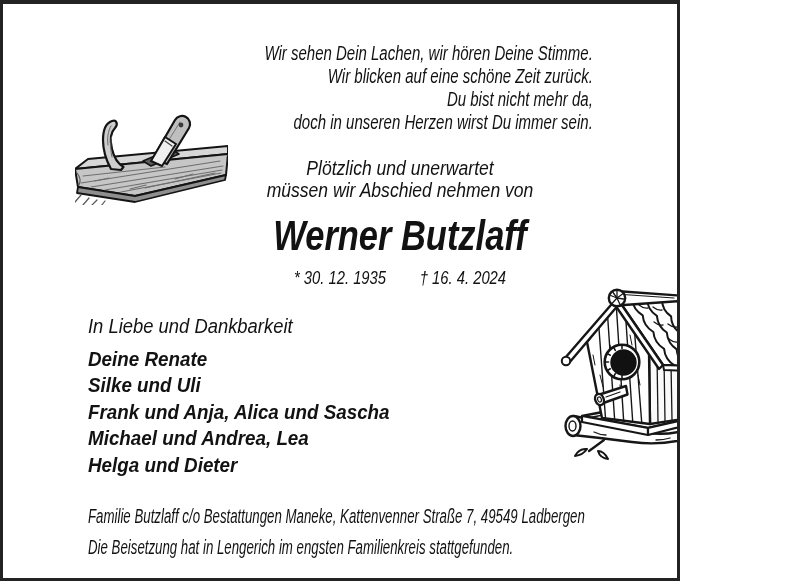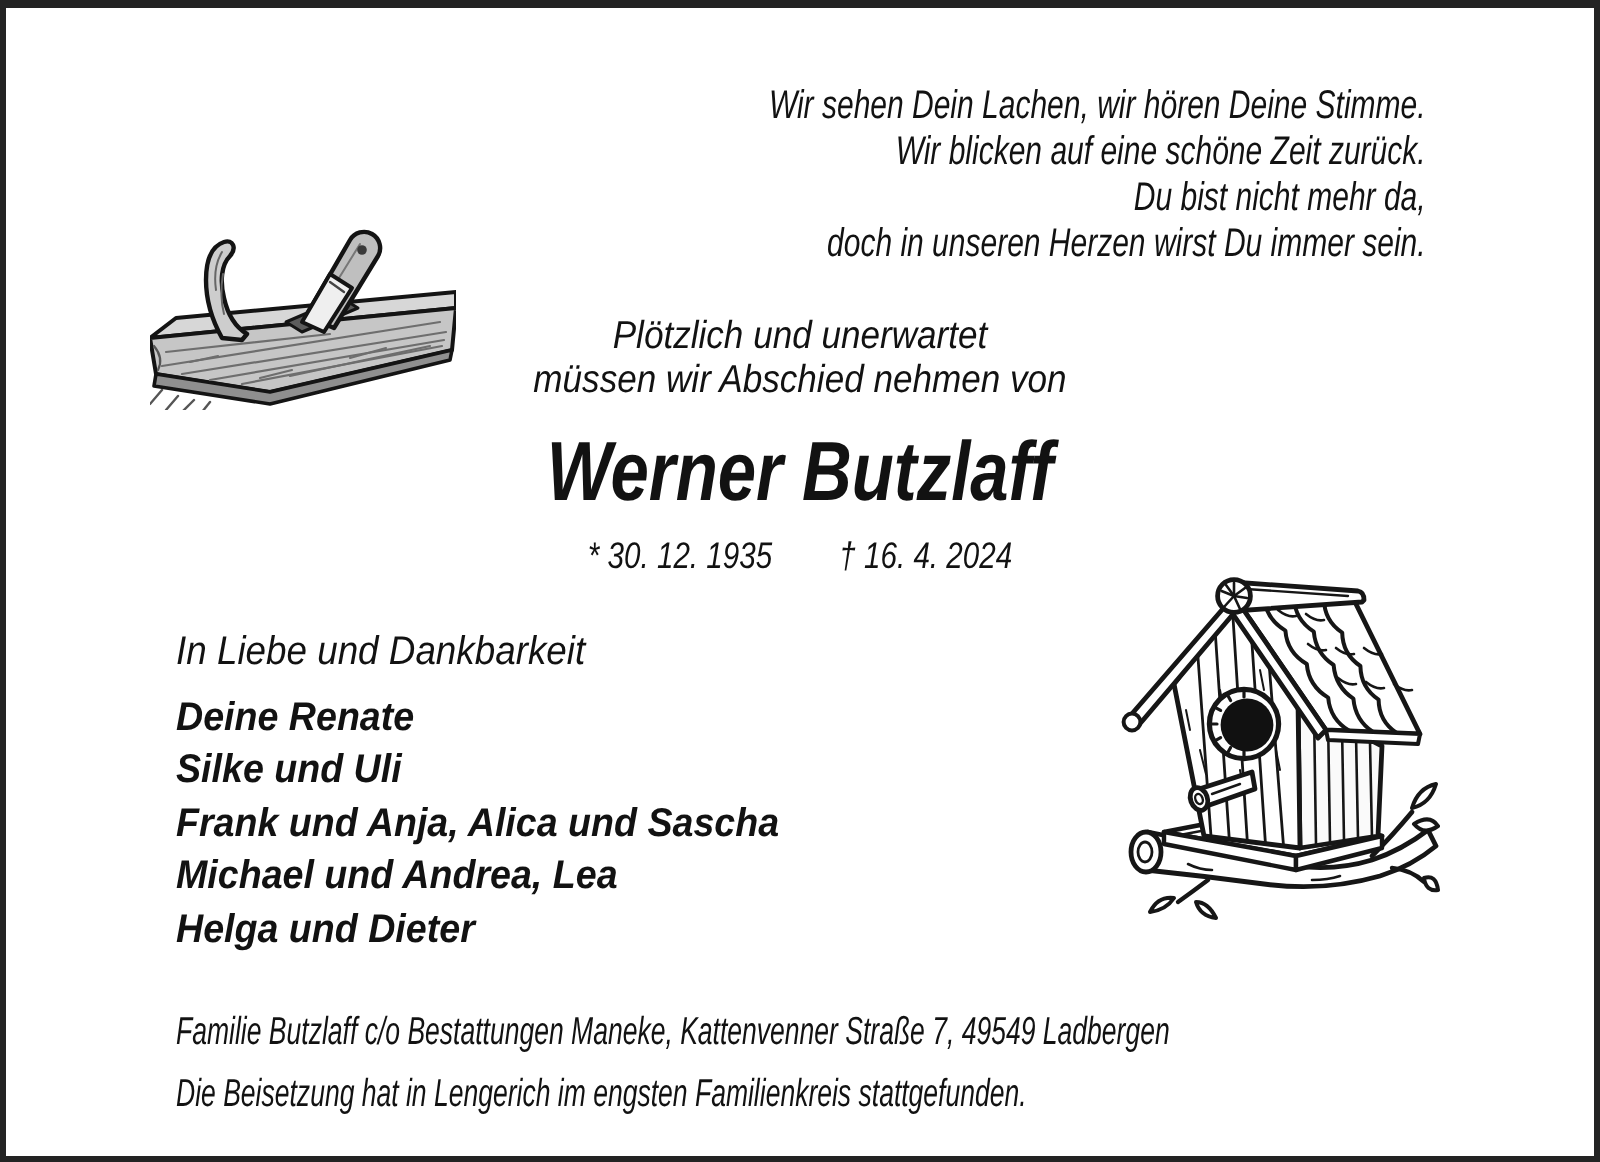--- a/index.html
+++ b/index.html
@@ -1,18 +1,18 @@
 <!DOCTYPE html>
 <html><head>
 <meta charset="utf-8">
 <style>
   html,body{margin:0;padding:0;background:#fff;}
   .page{
     position:relative;
-    width:800px;height:581px;
+    width:680px;height:581px;
     box-sizing:border-box;
     background:#ffffff;
     border:3px solid #232323;
     border-top-width:4px;
     overflow:hidden;
     font-family:"Liberation Sans","DejaVu Sans",sans-serif;
     color:#121212;
   }
   .poem{
     position:absolute;top:38px;right:84px;

